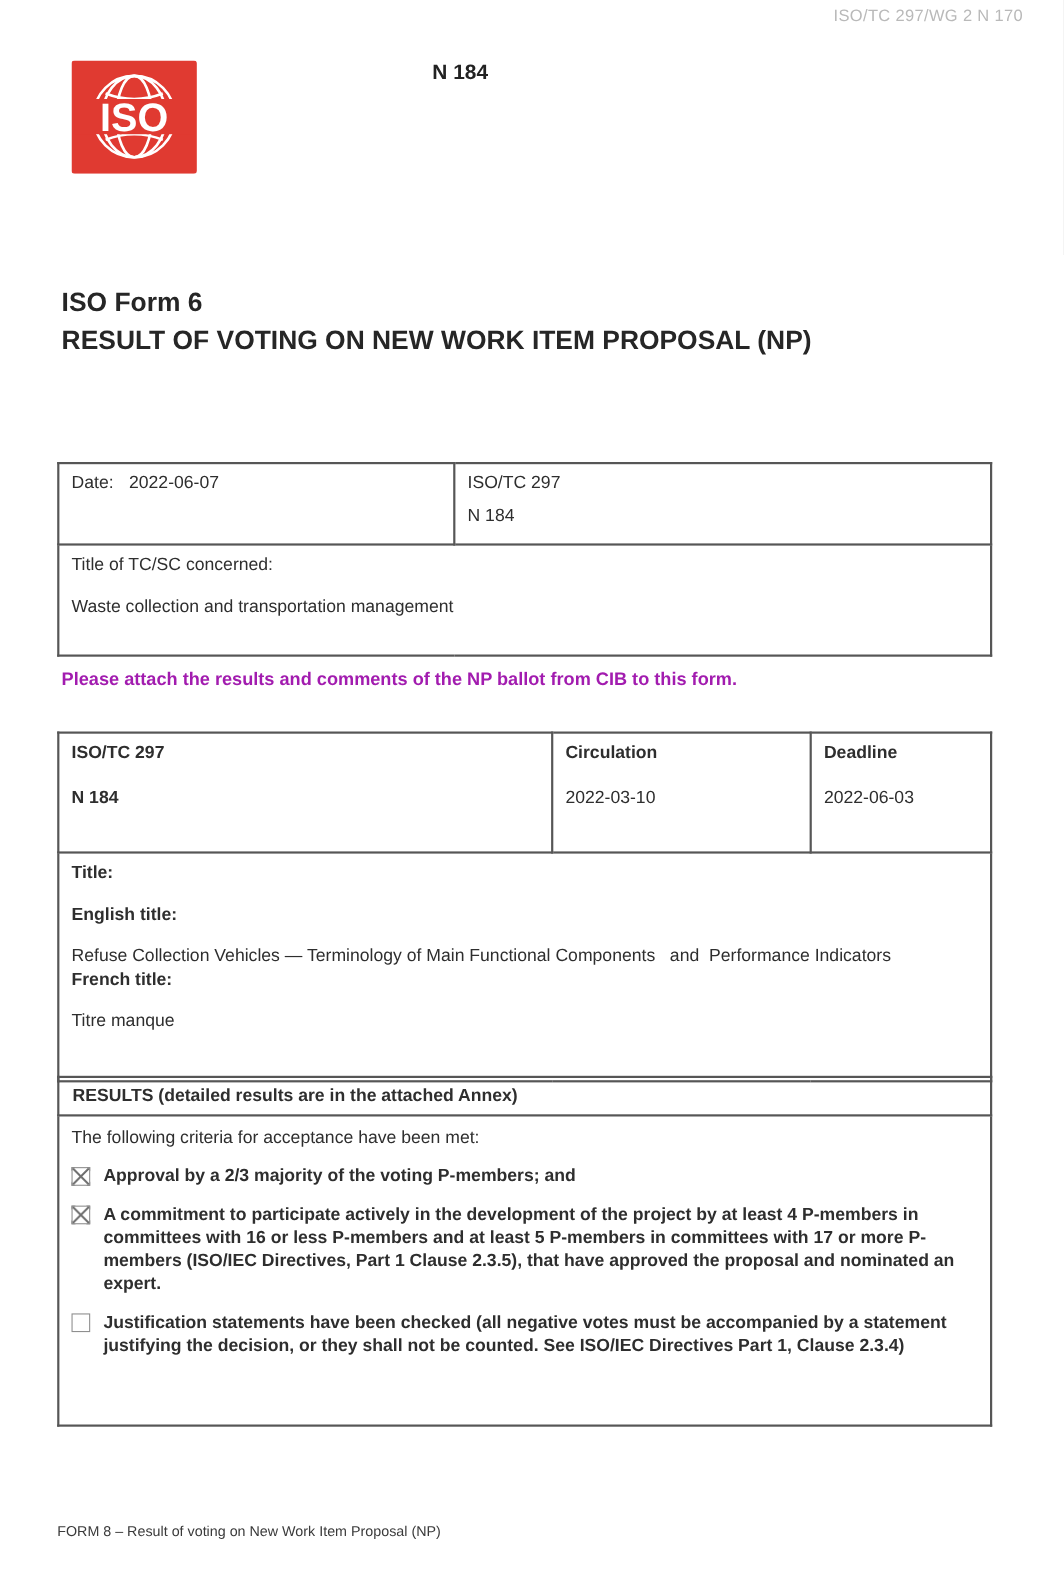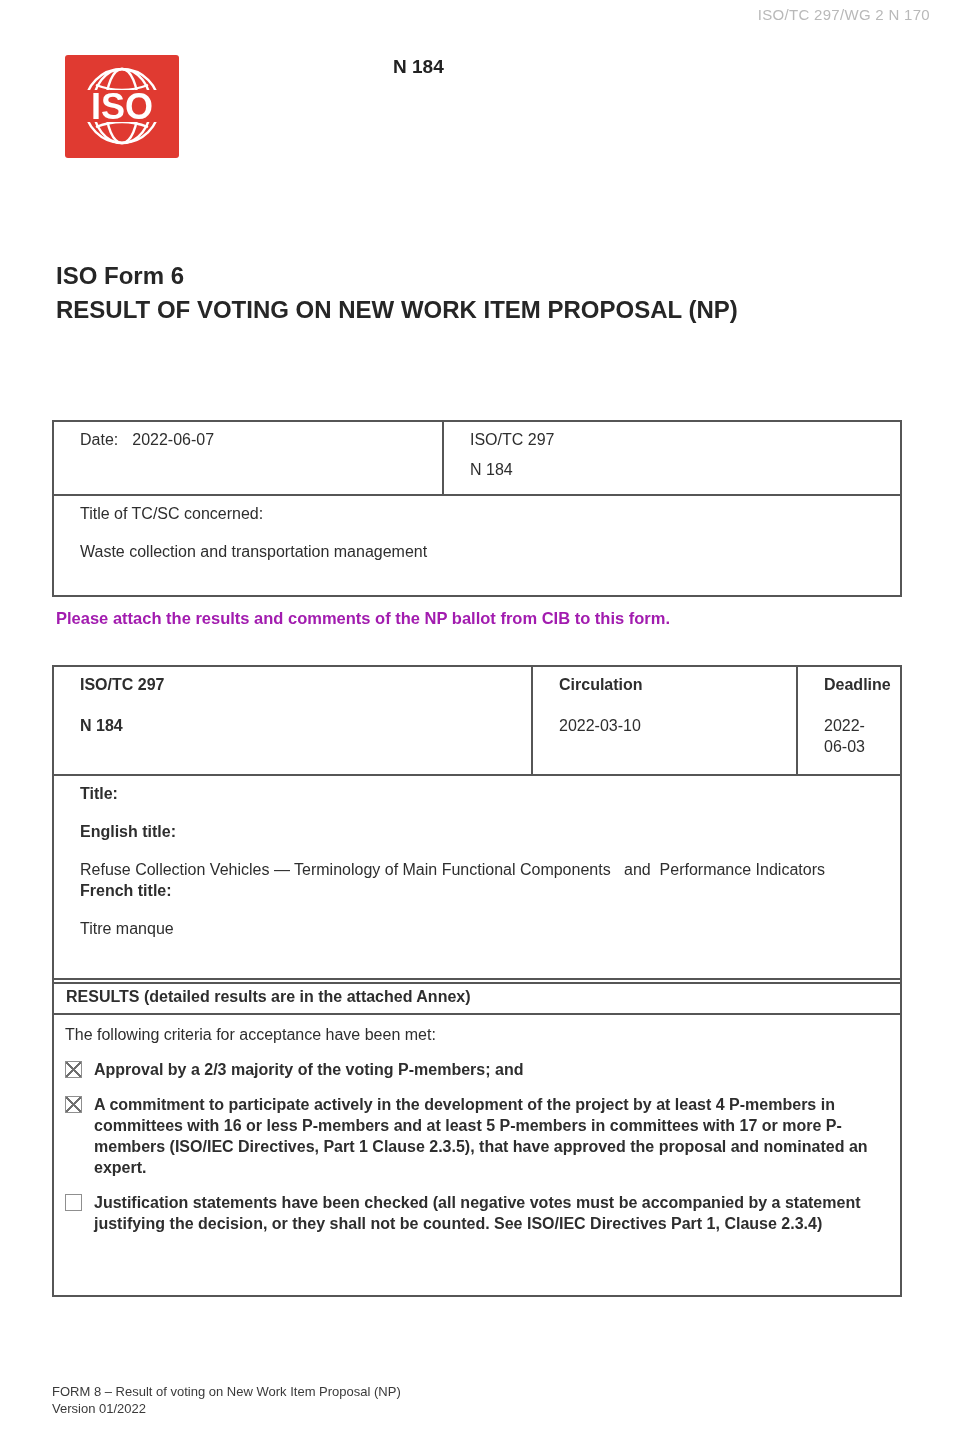--- a/index.html
+++ b/index.html
@@ -19,21 +19,21 @@
   .logo svg{display:block;width:100%;height:100%;}
   .n-top{position:absolute;left:393px;top:56px;font-size:19px;font-weight:bold;color:#222;}
   .title-block{position:absolute;left:56px;top:259px;font-size:24px;font-weight:bold;line-height:34px;color:#262626;}
   .note{position:absolute;left:56px;top:609px;font-size:16.5px;font-weight:bold;color:#a21caf;}
 
   table.doc{
     position:absolute;left:52px;width:850px;
     border-collapse:collapse;table-layout:fixed;
     font-size:16px;line-height:21px;color:#2e2e2e;
   }
-  table.doc td{border:2px solid #565656;vertical-align:top;padding:7px 26px;}
+  table.doc td{border:2px solid #565656;vertical-align:top;padding:7px 11px;}
   .t1{top:420px;}
   .t2{top:665px;}
   .t3{top:978px;}
   .b{font-weight:bold;}
   .date-val{margin-left:14px;}
   .gap-s{margin-top:9px;}
   .gap-m{margin-top:17px;}
   .gap-l{margin-top:20px;}
   .prewrap{white-space:pre-wrap;}
 
@@ -163,16 +163,15 @@
           <span class="checkbox"></span>
           <span class="crit-text">Justification statements have been checked (all negative votes must be accompanied by a statement justifying the decision, or they shall not be counted. See ISO/IEC Directives Part 1, Clause 2.3.4)</span>
         </div>
       </td>
     </tr>
   </tbody>
     </table>
 
   <div class="footer">
     <div>FORM 8 – Result of voting on New Work Item Proposal (NP)</div>
-    <div>Version 01/2022</div>
   </div>
 
 </div>
 
 </body></html>

